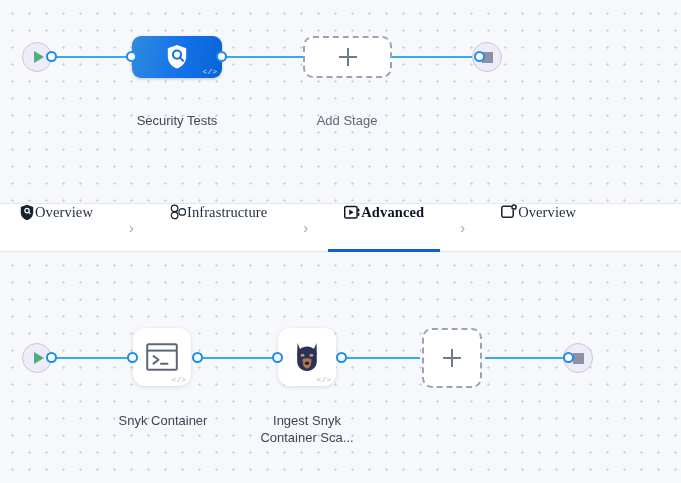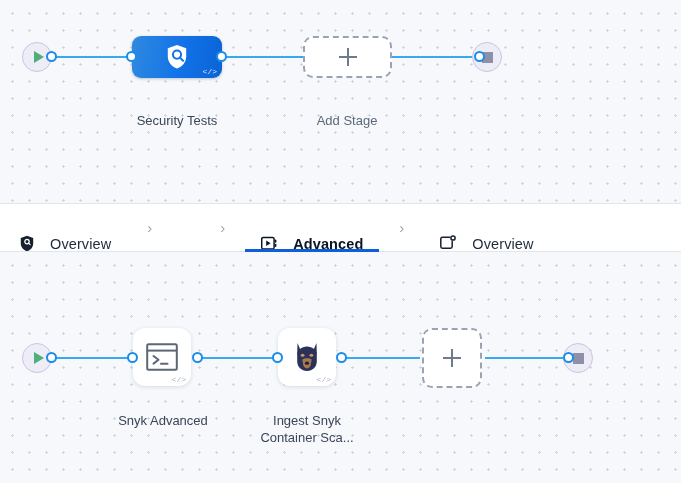--- a/index.html
+++ b/index.html
@@ -38,26 +38,27 @@
     height: 49px;
     background: #ffffff;
     border-top: 1px solid #e1e6ec;
     border-bottom: 1px solid #e1e6ec;
     display: flex;
     align-items: center;
     box-sizing: border-box;
   }
   .tab {
     display: flex;
-    align-items: flex-end;
+    align-items: flex-start;
     height: 48px;
-    gap: 15px;
+    gap: 0;
     padding: 0 2px;
     cursor: pointer;
     position: relative;
+    font-family: Liberation Serif, serif;
   }
   .tab .tab-label {
     font-size: 14.5px;
     color: #1f2b3a;
     letter-spacing: .1px;
     white-space: nowrap;
   }
   .tab.active .tab-label { font-weight: bold; color: #0b1524; }
   .tab.active::after {
     content: "";
@@ -232,20 +233,30 @@
         <line x1="8.6" y1="8.2" x2="10.1" y2="9.7" stroke="#ffffff" stroke-width="1.2" stroke-linecap="round"></line>
       </svg>
     </span>
     <span class="tab-label">Overview</span>
   </div>
 
   <div style="width:34px;"></div>
   <span class="tab-sep">›</span>
   <div style="width:34px;"></div>
 
+  <div class="tab">
+    <span class="tab-icon">
+      <svg width="17" height="16" viewBox="0 0 17 16">
+        <circle cx="4.6" cy="4.4" r="3.3" fill="none" stroke="#16202e" stroke-width="1.2"></circle>
+        <circle cx="4.6" cy="11.4" r="3.3" fill="none" stroke="#16202e" stroke-width="1.2"></circle>
+        <circle cx="12.2" cy="7.9" r="3.3" fill="none" stroke="#16202e" stroke-width="1.2"></circle>
+      </svg>
+    </span>
+    <span class="tab-label">Infrastructure</span>
+  </div>
 
   <div style="width:34px;"></div>
   <span class="tab-sep">›</span>
   <div style="width:34px;"></div>
 
   <div class="tab active">
     <span class="tab-icon">
       <svg width="17" height="15" viewBox="0 0 17 15">
         <rect x="0.7" y="1.4" width="12.4" height="11.6" rx="1.6" fill="none" stroke="#0b1524" stroke-width="1.5"></rect>
         <path d="M5.2 4.5 L9.6 7.2 L5.2 9.9 Z" fill="#0b1524"></path>
@@ -288,21 +299,21 @@
       <rect x="1.2" y="1.2" width="29.6" height="25.6" rx="1.5" fill="#ffffff" stroke="#5d6675" stroke-width="2"></rect>
       <line x1="1.2" y1="7.6" x2="30.8" y2="7.6" stroke="#5d6675" stroke-width="2"></line>
       <path d="M7.5 13 L12.5 16.8 L7.5 20.6" fill="none" stroke="#5d6675" stroke-width="2" stroke-linecap="round" stroke-linejoin="round"></path>
       <line x1="15" y1="20.8" x2="21.5" y2="20.8" stroke="#5d6675" stroke-width="2" stroke-linecap="round"></line>
     </svg>
     <span class="code-badge dark">&lt;/&gt;</span>
   </div>
   <div class="port" style="left:127px; top:100px;"></div>
   <div class="port" style="left:192px; top:100px;"></div>
   <div class="node-label" style="left:92px; top:148px; width:142px;">
-    <div>Snyk Advanced</div>
+    <div>Snyk Container</div>
   </div>
 
   <div class="step-node" style="left:278px; top:76px;">
     <svg width="30" height="32" viewBox="0 0 30 32">
 
       <path d="M5.5 2 L9.8 12 L5.2 14 Z" fill="#2b3157"></path>
       <path d="M24.5 2 L20.2 12 L24.8 14 Z" fill="#2b3157"></path>
 
       <path d="M15 5.5 C20.6 5.5 24.8 9.2 24.8 14.4 L24.8 20.5 C24.8 25.6 20.6 30 15 30
                C9.4 30 5.2 25.6 5.2 20.5 L5.2 14.4 C5.2 9.2 9.4 5.5 15 5.5 Z" fill="#2b3157"></path>

